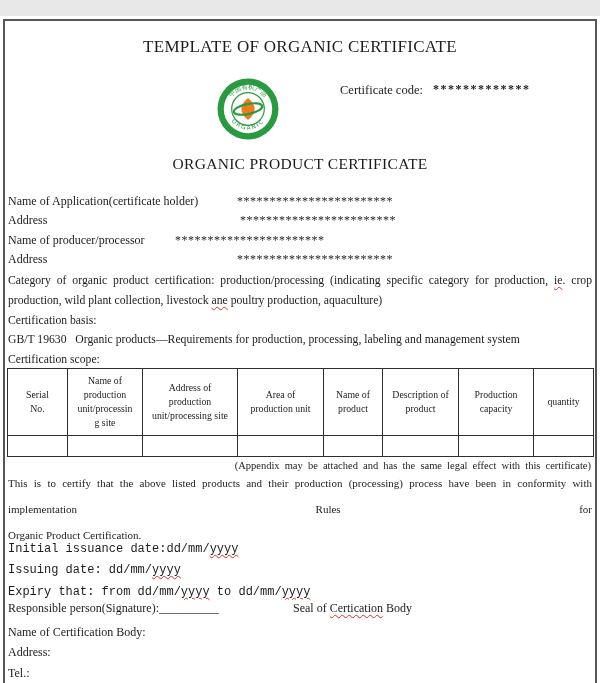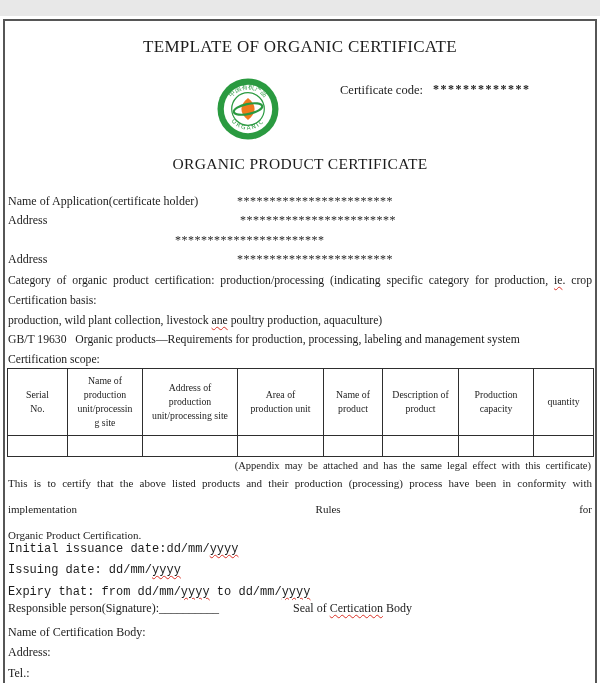--- a/index.html
+++ b/index.html
@@ -93,32 +93,33 @@
   <div class="fields">
     <div class="frow">
       <span>Name of Application(certificate holder)</span>
       <span class="fval">************************</span>
     </div>
     <div class="frow">
       <span>Address</span>
       <span class="fval">************************</span>
     </div>
     <div class="frow">
+      <span>Name of producer/processor</span>
       <span class="fval">***********************</span>
     </div>
     <div class="frow">
       <span>Address</span>
       <span class="fval">************************</span>
     </div>
   </div>
 
   <div class="certification">
     <div class="just"><span>Category of organic product certification: production/processing (indicating specific category for production, </span><span class="sq">ie</span><span>. crop</span></div>
+    <div><span>production, wild plant collection, livestock </span><span class="sq">ane</span><span> poultry production, aquaculture)</span></div>
     <div>Certification basis:</div>
-    <div><span>production, wild plant collection, livestock </span><span class="sq">ane</span><span> poultry production, aquaculture)</span></div>
     <div class="keep-ws">GB/T 19630   Organic products—Requirements for production, processing, labeling and management system</div>
     <div>Certification scope:</div>
   </div>
 
   <table class="scope">
     <colgroup>
       <col class="c1">
         <col class="c2">
         <col class="c3">
         <col class="c4">

